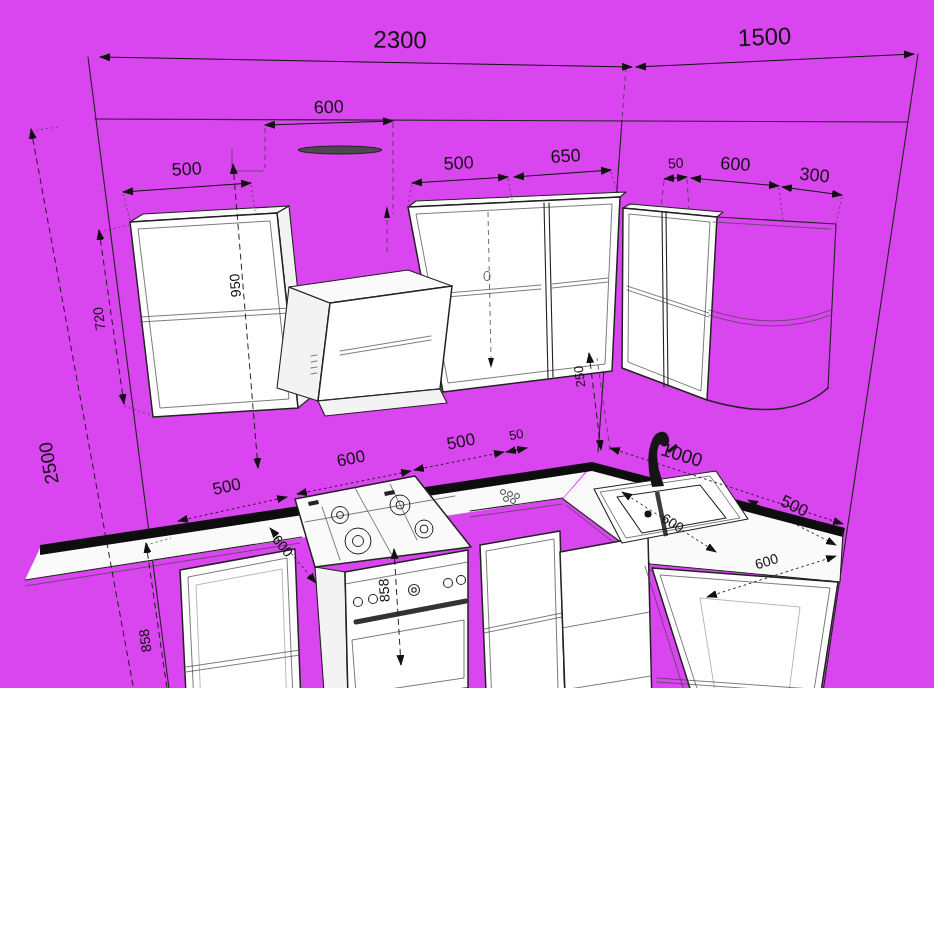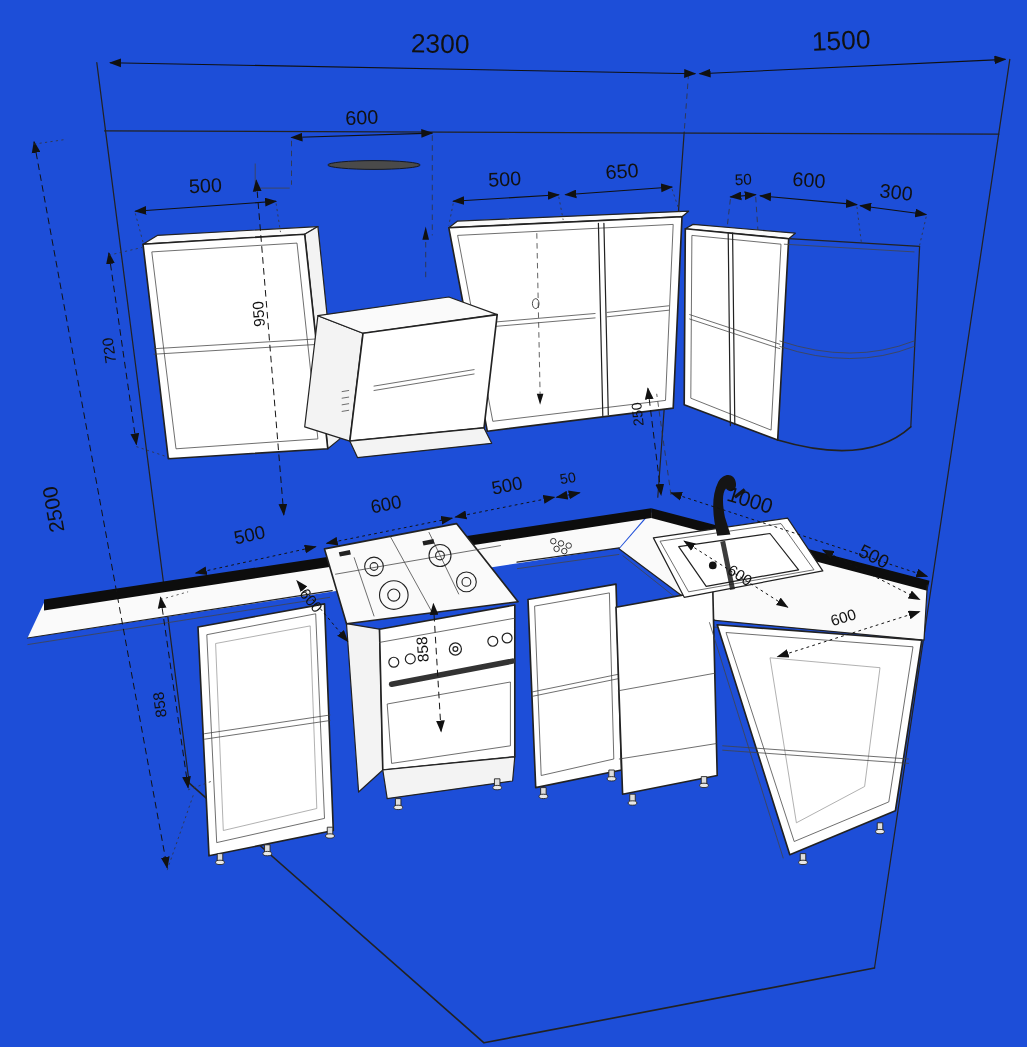--- a/index.html
+++ b/index.html
@@ -1,16 +1,16 @@
 <!DOCTYPE html>
 <html><head>
 <meta charset="utf-8">
 <style>
   html,body{margin:0;padding:0;background:#ffffff;}
-  .stage{position:relative;width:934px;height:952px;background:#1d4ed8;overflow:hidden;}
+  .stage{position:relative;width:934px;height:688px;background:#d946ef;overflow:hidden;}
   svg text{font-family:"Liberation Sans", sans-serif;fill:#111;}
   .ln{fill:none;stroke:#222;stroke-width:1.1;stroke-linecap:round;stroke-linejoin:round;}
   .thk{stroke-width:1.5;}
   .thin{stroke-width:0.7;stroke:#444;}
   .faint{stroke:#9a9a9a;stroke-width:0.7;}
   .wfill{fill:#ffffff;}
   .tfill{fill:#fafafa;}
   .sfill{fill:#f3f3f3;}
   .band{fill:#0d0d0d;stroke:none;}
   .dml{stroke:#111;stroke-width:1;fill:none;marker-start:url(#aS);marker-end:url(#aE);}

